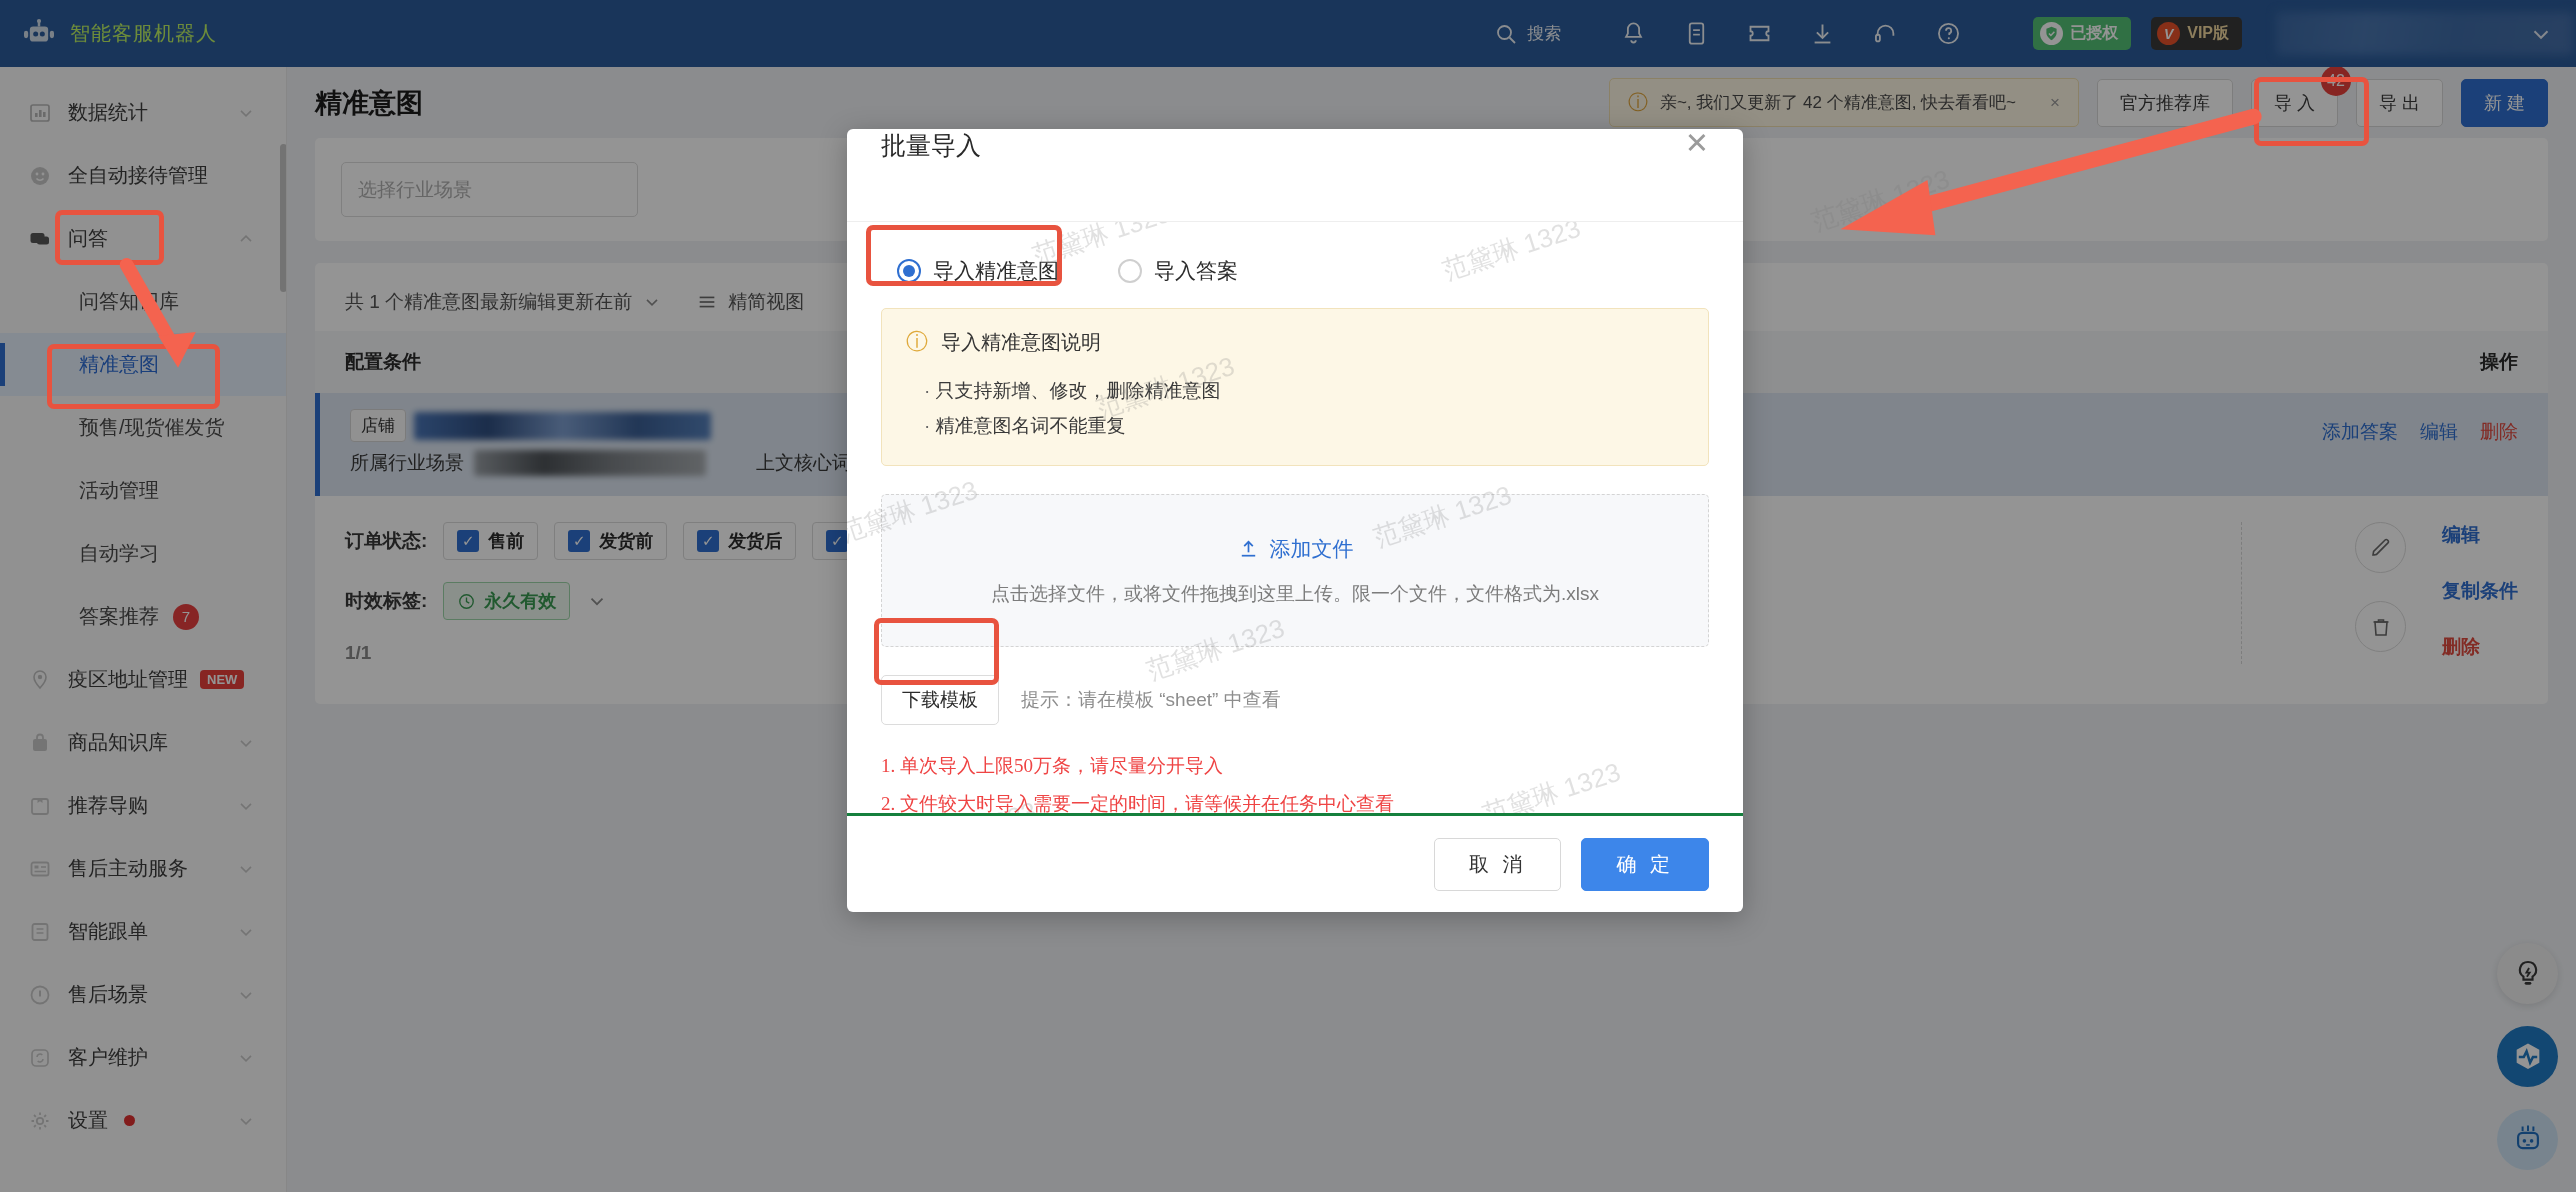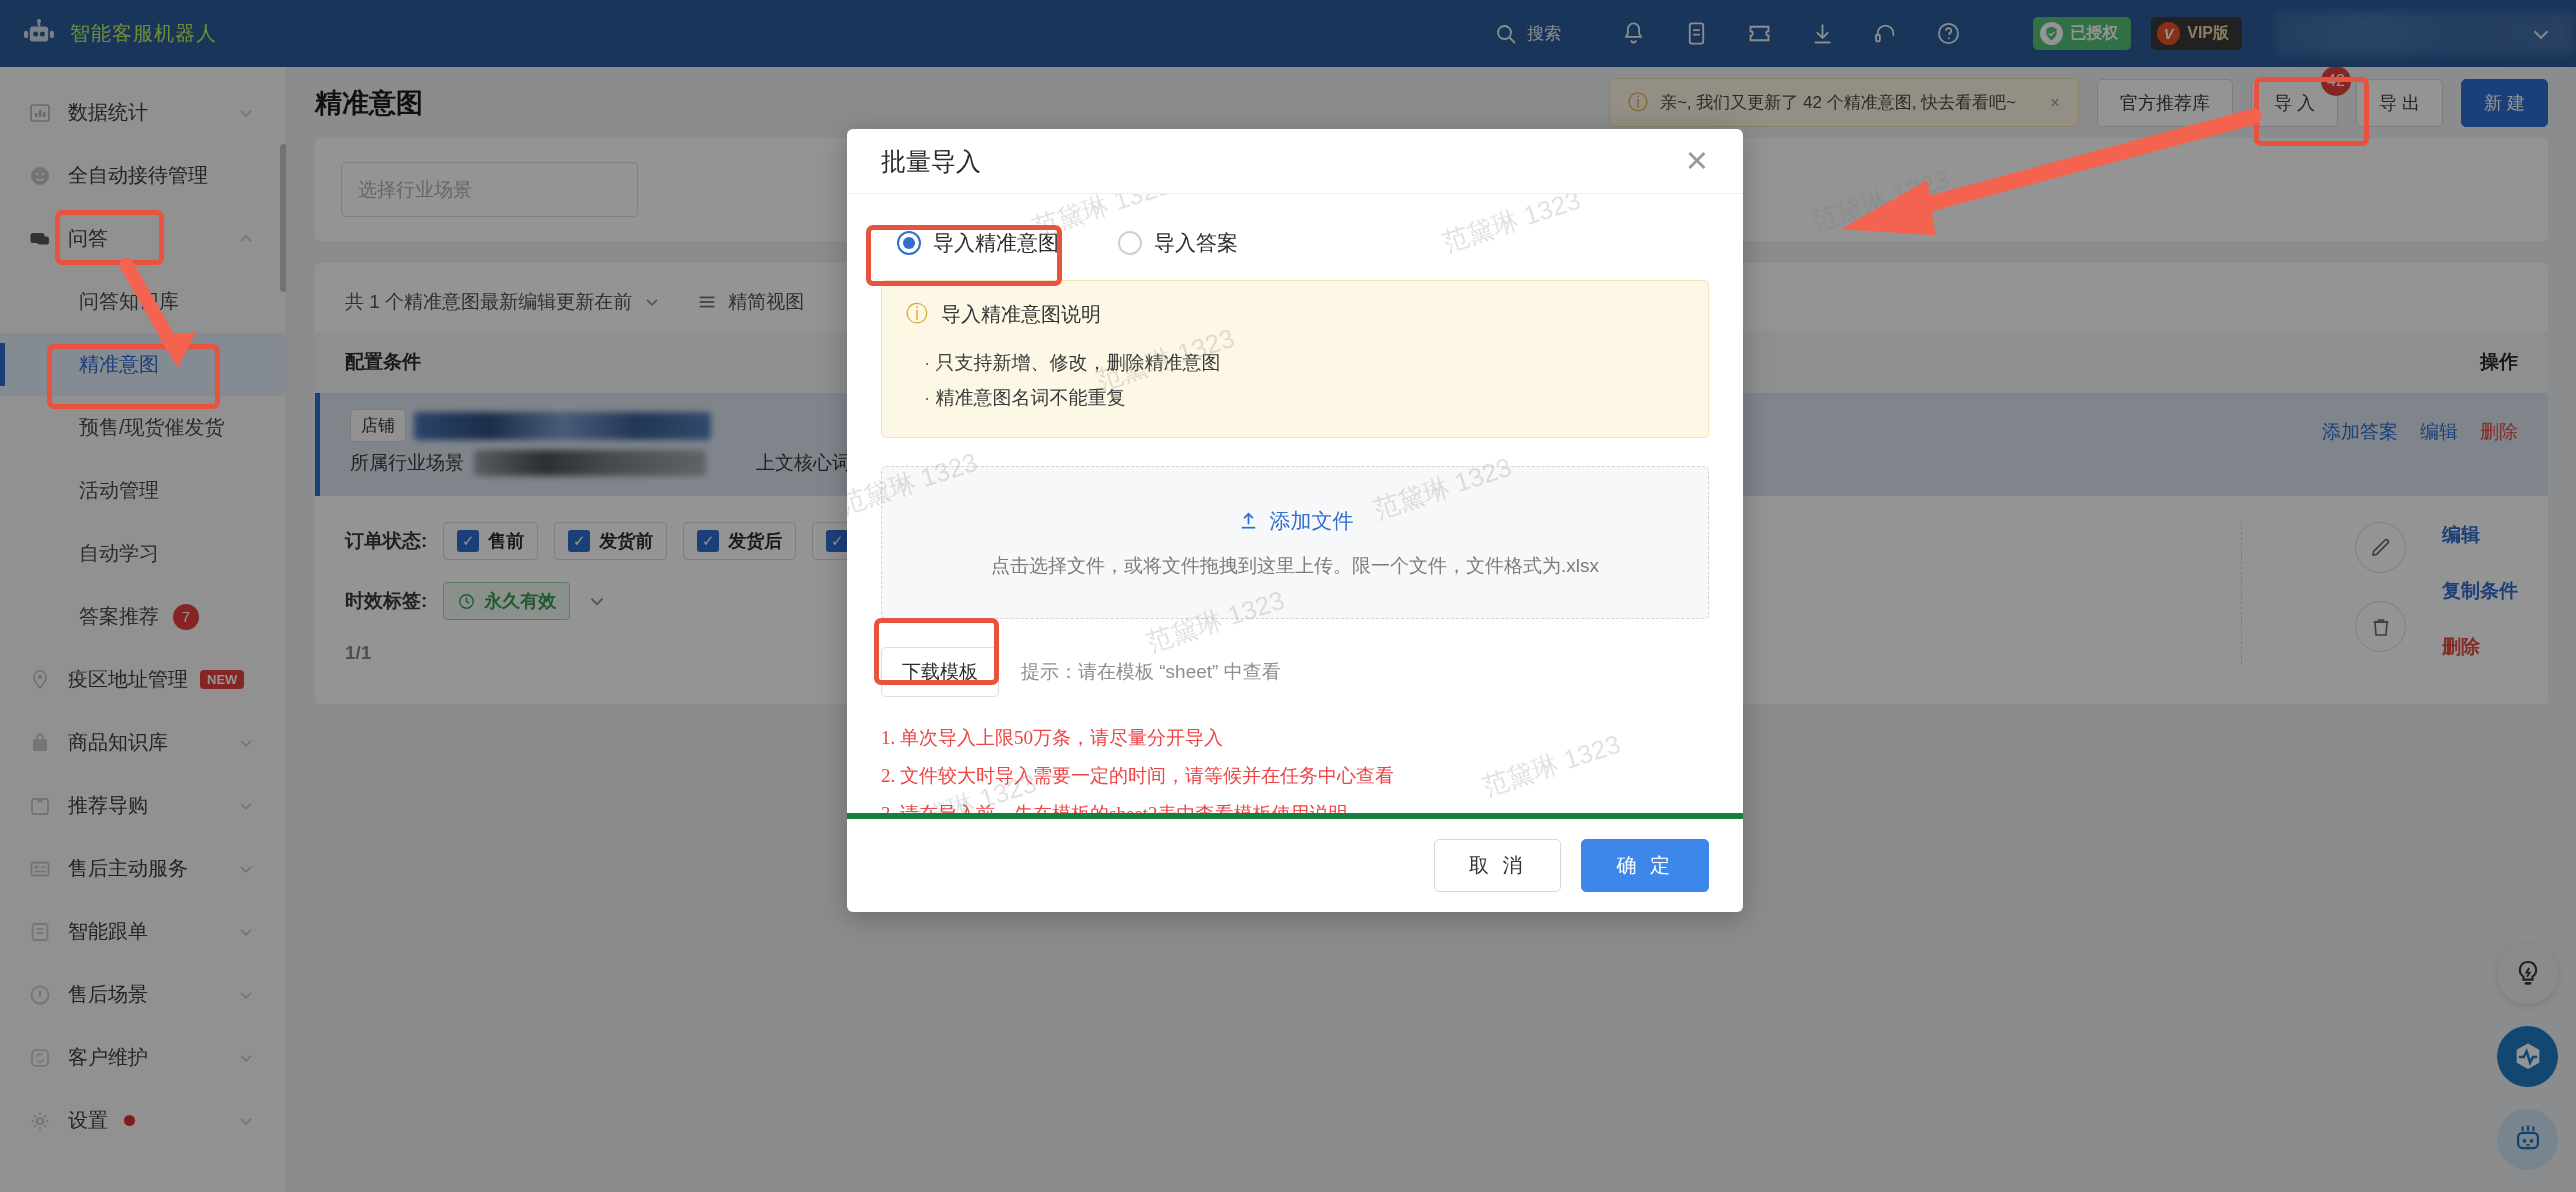--- a/index.html
+++ b/index.html
@@ -199,21 +199,21 @@
   
   .overlay {
     position: absolute; inset: 0; background: rgba(0,0,0,.42); z-index: 50;
   }
   .modal {
     position: absolute; left: 847px; top: 129px; width: 896px; height: 783px;
     background: #fff; border-radius: 6px; z-index: 60; box-shadow: 0 6px 28px rgba(0,0,0,.25);
     display: flex; flex-direction: column;
   }
   .modal-head {
-    height: 65px; display: flex; align-items: center; justify-content: space-between;
+    height: 93px; display: flex; justify-content: space-between;
     padding: 0 34px; border-bottom: 1px solid #eee;
   }
   .modal-title { font-size: 25px; color: #2a2a2a; }
   .modal-x { font-size: 29px; color: #9b9b9b; cursor: pointer; line-height: 1; }
   .modal-body { flex: 1; padding: 26px 34px 0; overflow: hidden; position: relative; }
   .radio-row { display: flex; align-items: center; gap: 43px; margin-bottom: 14px; }
   .rd { display: flex; align-items: center; gap: 12px; font-size: 21px; color: #2b2b2b; cursor: pointer; }
   .rd .ro { width: 24px; height: 24px; border-radius: 50%; border: 2px solid #cfcfcf; background: #fff; }
   .rd.sel .ro { border-color: #2f6fd0; position: relative; }
   .rd.sel .ro::after {
@@ -240,21 +240,21 @@
   .dz-hint { font-size: 19px; color: #7c7c7c; }
   .tpl-row { display: flex; align-items: center; gap: 22px; margin-bottom: 22px; }
   .tpl-btn {
     border: 1px solid #dcdcdc; background: #fff; border-radius: 5px;
     padding: 11px 20px; font-size: 19px; color: #2c2c2c; cursor: pointer;
   }
   .tpl-hint { font-size: 19px; color: #8d8d8d; }
   .notes { }
   .notes li { list-style: none; font-size: 19px; color: #ef4444; line-height: 2.0; font-family: Liberation Serif, serif; }
   .modal-foot {
-    height: 99px; border-top: 6px solid #15803d; display: flex; align-items: center;
+    height: 99px; border-top: 3px solid #15803d; display: flex; align-items: center;
     justify-content: flex-end; gap: 20px; padding: 0 34px;
   }
   .m-btn {
     border: 1px solid #d8d8d8; background: #fff; border-radius: 5px;
     padding: 12px 34px; font-size: 20px; color: #333; cursor: pointer; letter-spacing: 4px;
   }
   .m-btn.pri { background: #3d86ea; border-color: #3d86ea; color: #fff; }
 
   
   .ann { position: absolute; z-index: 80; pointer-events: none; }

